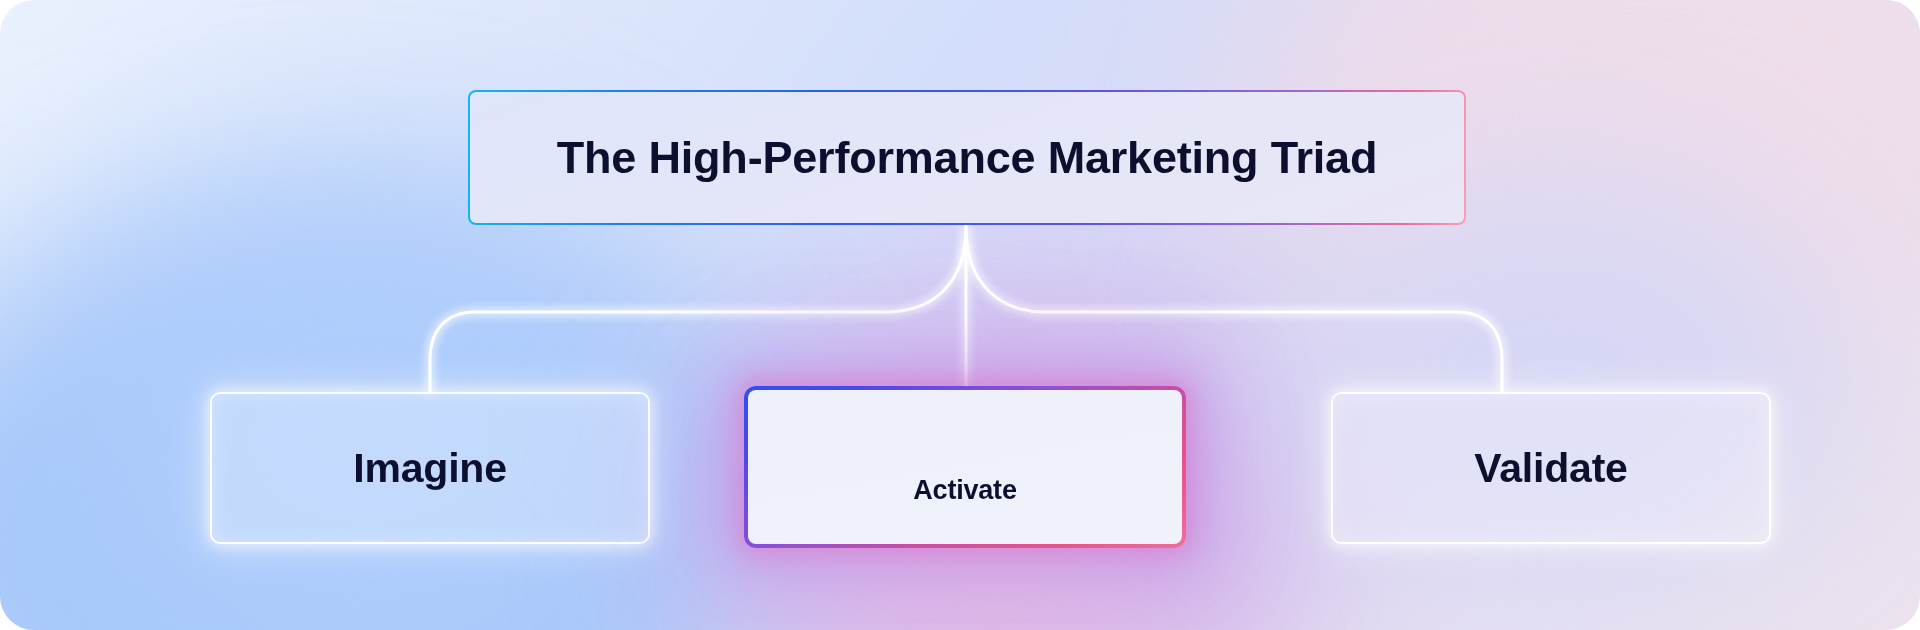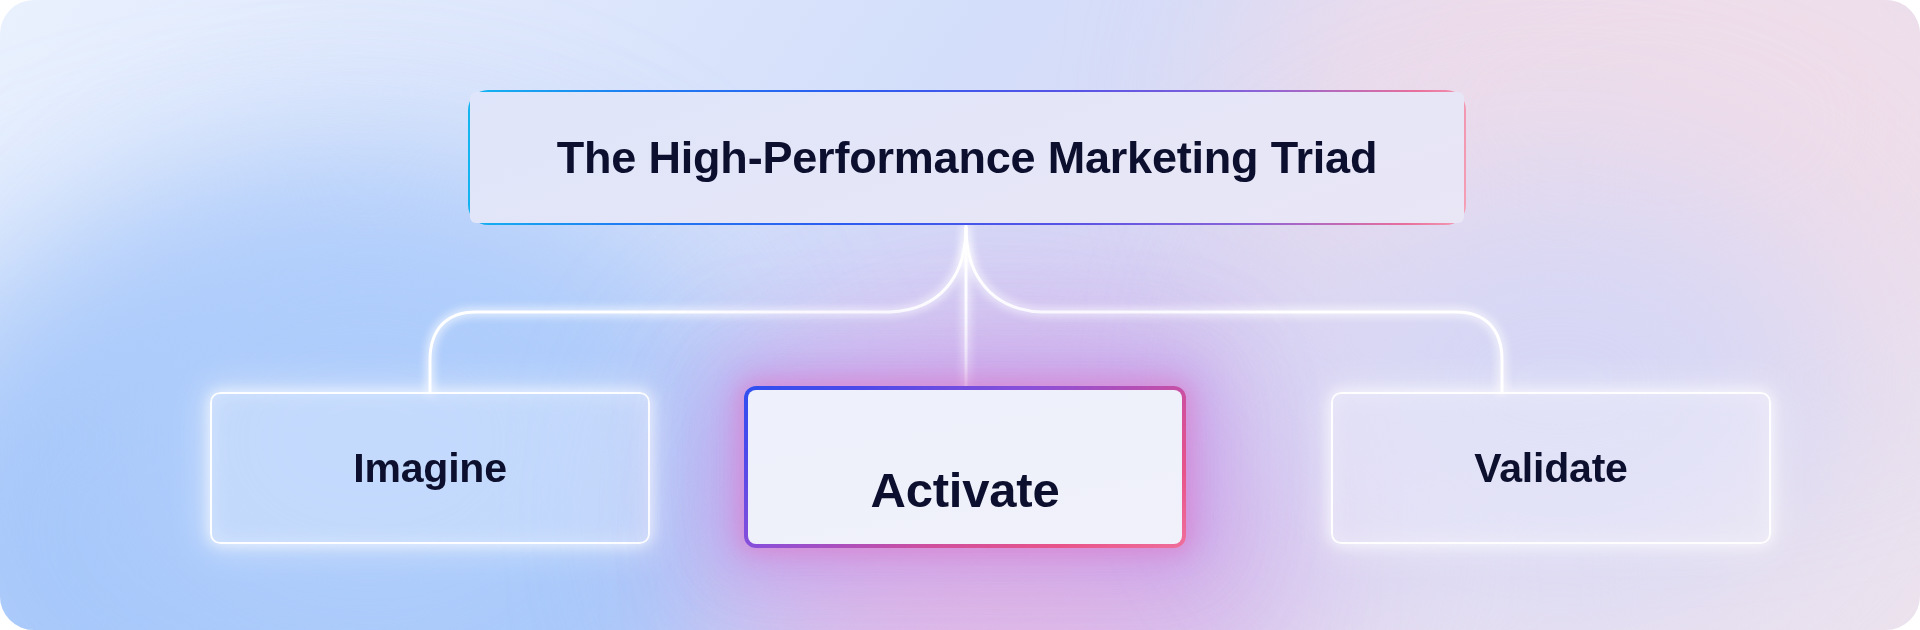--- a/index.html
+++ b/index.html
@@ -87,21 +87,21 @@
     white-space: nowrap;
   }
 
   
   .node-title {
     left: 468px;
     top: 90px;
     width: 998px;
     height: 135px;
     padding: 2px;
-    border-radius: 20px;
+    border-radius: 8px;
     background: linear-gradient(95deg,
         #13b7f0 0%,
         #1f7ef2 16%,
         #2d5cf0 38%,
         #5753e6 60%,
         #8a63d8 78%,
         #e86f9c 94%,
         #f5a0b6 100%);
   }
   .node-title .inner {
@@ -160,21 +160,21 @@
   .node-accent .inner {
     width: 100%;
     height: 100%;
     border-radius: 8px;
     display: flex;
     align-items: center;
     justify-content: center;
     background: linear-gradient(170deg, #eef1fb 0%, #eef0fa 50%, #f0f1fb 100%);
   }
   .node-accent .node-label {
-    font-size: 49px;
+    font-size: 27px;
     font-weight: 600;
     margin-top: 46px;
   }
 </style>
 </head>
 <body>
 
 <div id="stage">
 
   <div class="bg">

